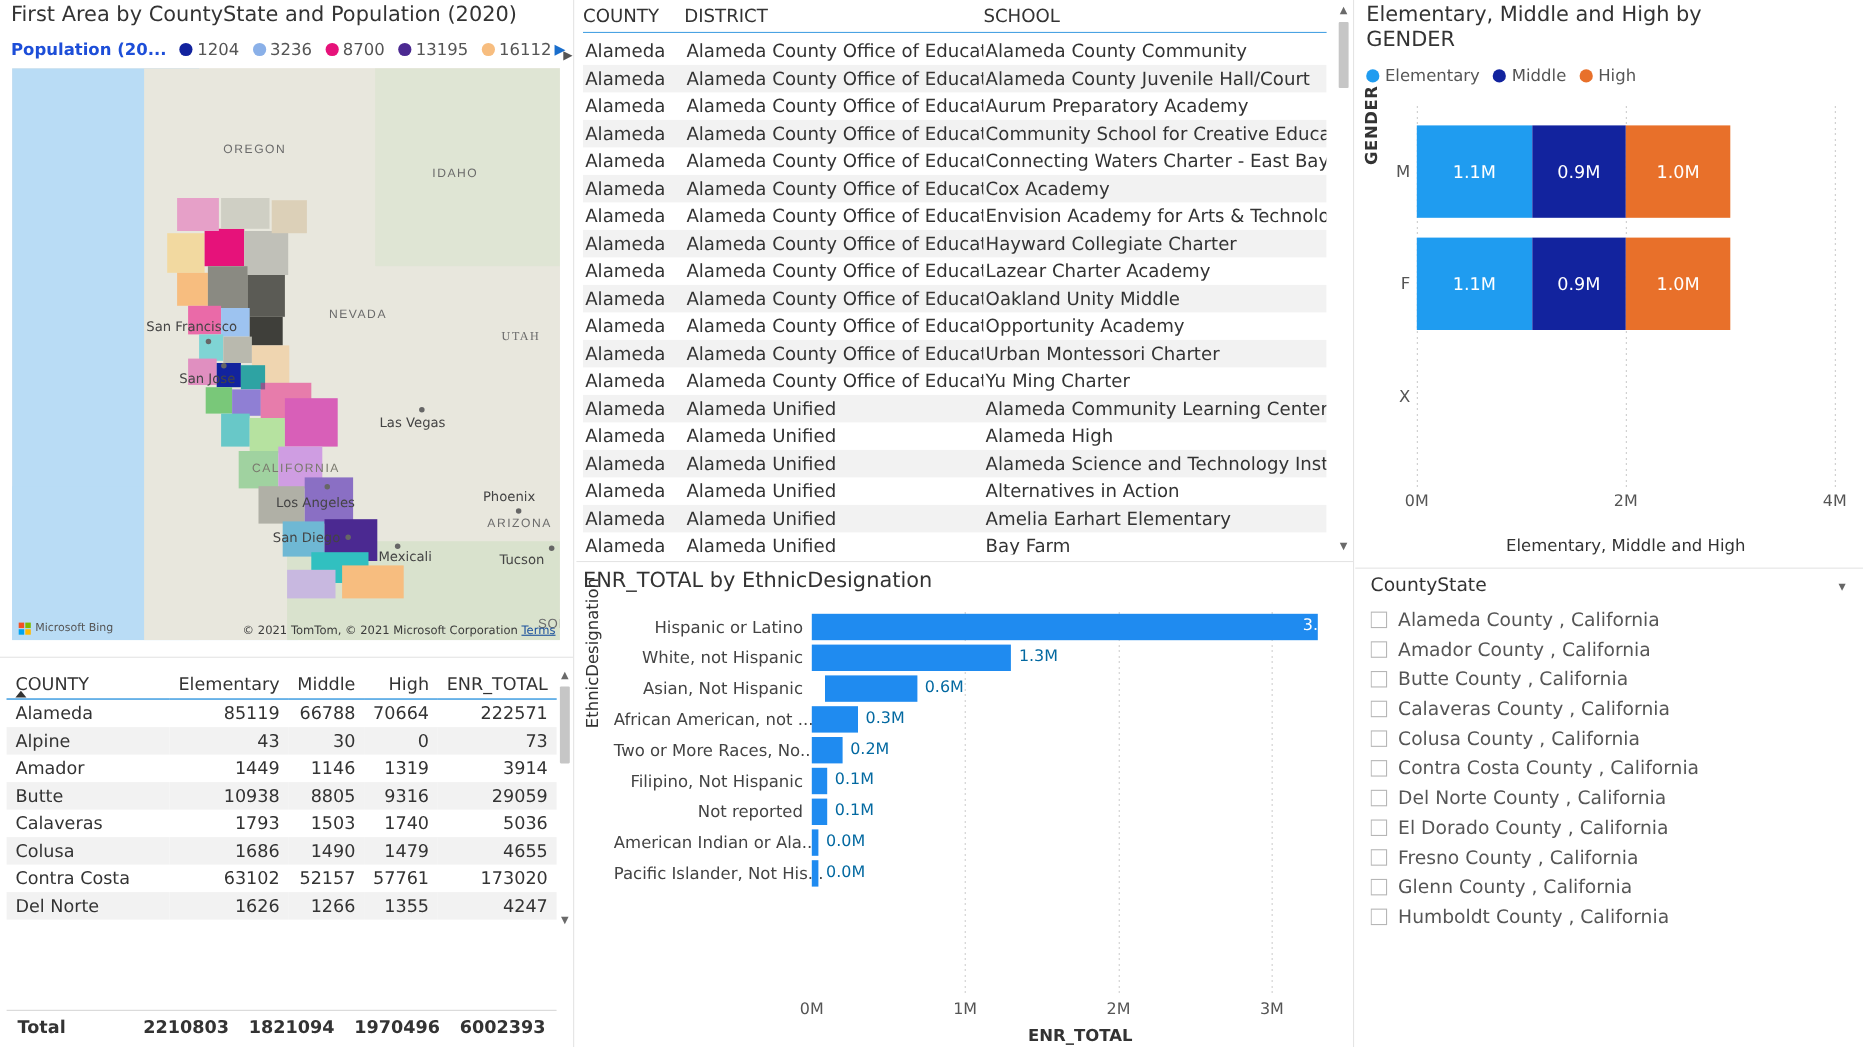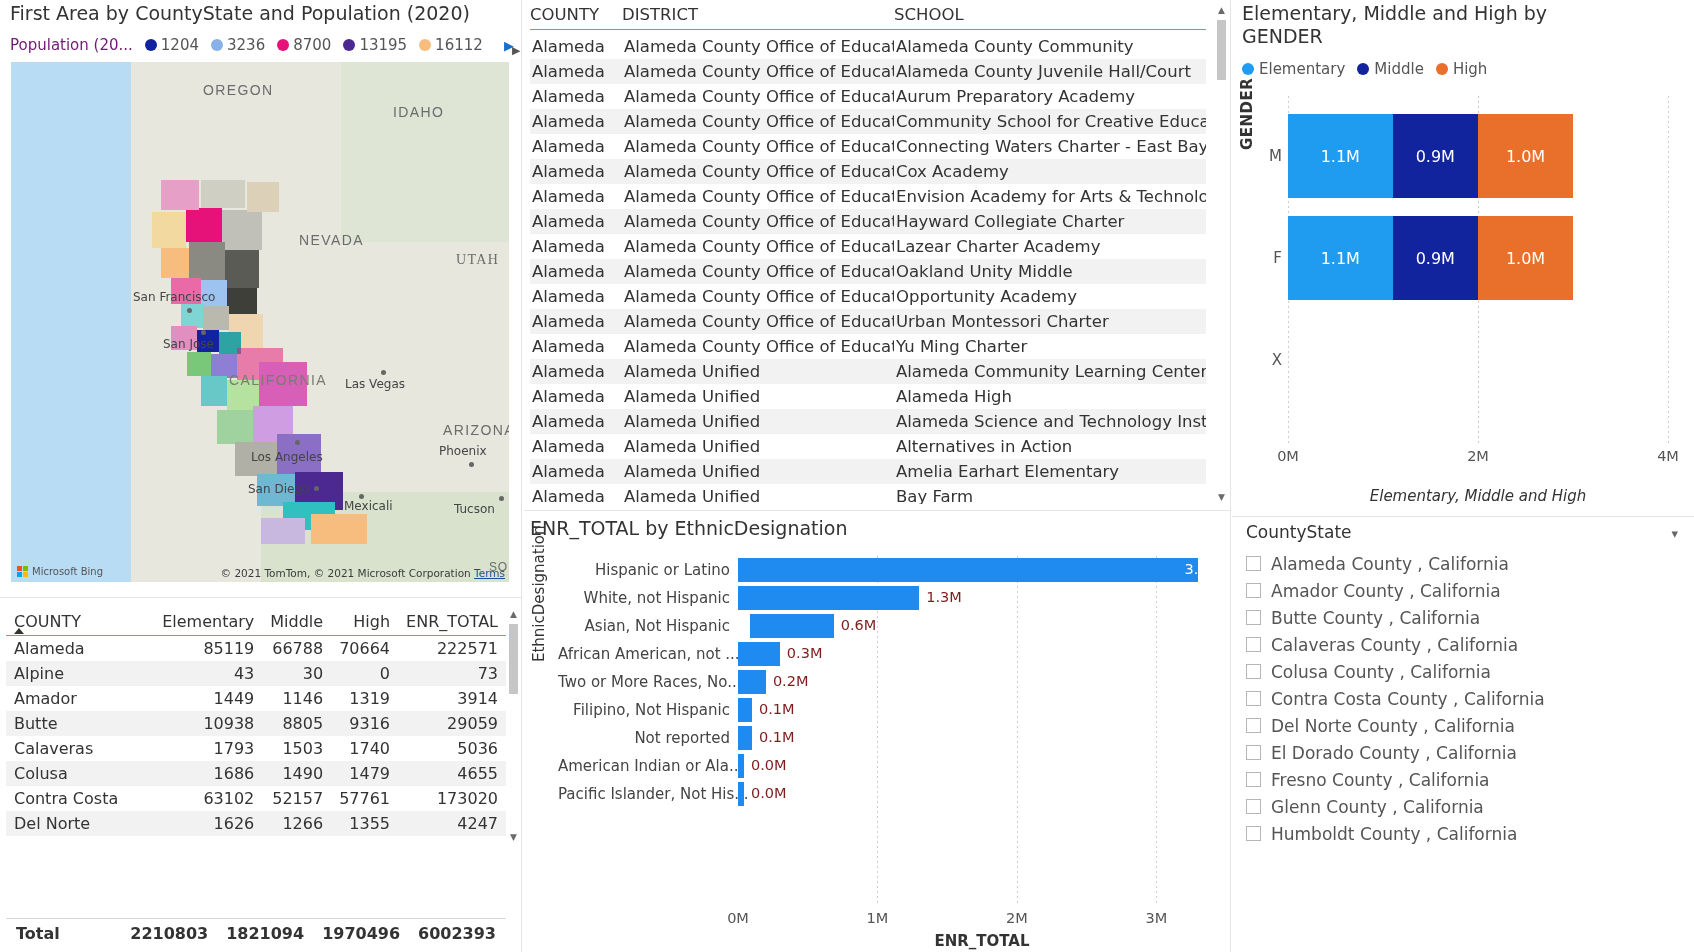--- a/index.html
+++ b/index.html
@@ -13,31 +13,31 @@
   .canvas { position:absolute; inset:0; }
 
   
   .panel { position:absolute; background:#fff; }
   .vtitle { font-size:19px; color:#333; line-height:1.15; }
 
   
   #map-visual { left:0; top:0; width:522px; height:592px; }
   #map-title { position:absolute; left:10px; top:2px; font-size:19px; color:#333; white-space:nowrap; }
   #map-legend { position:absolute; left:10px; top:36px; display:flex; align-items:center; gap:6px; font-size:15px; color:#555; white-space:nowrap; }
-  #map-legend .lg-title { font-weight:normal; color:#701a75; }
+  #map-legend .lg-title { font-weight:bold; color:#1d4ed8; }
   #map-legend .lg-item { display:flex; align-items:center; gap:4px; margin-left:6px; }
   .dot { width:12px; height:12px; border-radius:50%; display:inline-block; }
   #legend-next { position:absolute; right:4px; top:38px; width:14px; height:14px; color:#1a6ecc; font-size:13px; }
   #map-body { position:absolute; left:11px; top:62px; width:498px; height:520px; overflow:hidden; }
 
   .map-bg { position:absolute; inset:0; background:#e9e6de; }
   .map-water { position:absolute; background:#aadaff; }
   .map-land { position:absolute; background:#eceadf; }
   .mlbl { position:absolute; font-size:12px; color:#6b6b6b; letter-spacing:.8px; font-family:"Liberation Sans",sans-serif; }
-  .mlbl.big { font-size:14px; letter-spacing:1.4px; }
+  .mlbl.big { font-size:11px; letter-spacing:1.4px;margin-top:48px; }
   .mcity { position:absolute; font-size:12px; color:#444; }
   .mcitydot { position:absolute; width:5px; height:5px; background:#666; border-radius:50%; }
   .cty { position:absolute; }
   #bing-bar { position:absolute; left:0; bottom:0; width:498px; height:21px;
       background:rgba(255,255,255,0.0); display:flex; align-items:center; }
   #bing-logo { display:flex; align-items:center; gap:4px; margin-left:6px; font-size:10px; color:#555; }
   #bing-sq { width:11px; height:11px; display:grid; grid-template-columns:1fr 1fr; grid-template-rows:1fr 1fr; gap:1px; }
   #bing-sq i { display:block; }
   #map-attrib { position:absolute; right:4px; bottom:3px; font-size:10.5px; color:#3b3b3b; }
   #map-attrib a { color:#1a4f9c; }
@@ -77,21 +77,21 @@
   
   #enr-visual { left:524px; top:512px; width:706px; height:440px; }
   #enr-title { position:absolute; left:6px; top:6px; font-size:19px; color:#333; }
   #enr-ylabel { position:absolute; left:6px; top:150px; transform:rotate(-90deg); transform-origin:left top;
       font-size:15px; color:#333; white-space:nowrap; }
   #enr-plot { position:absolute; left:34px; top:44px; width:668px; height:350px; }
   .bar-row { position:absolute; left:0; width:100%; display:flex; align-items:center; }
   .bar-cat { width:180px; flex:0 0 180px; text-align:right; padding-right:8px; font-size:15px; color:#444; white-space:nowrap; }
   .bar-wrap { flex:1 1 auto; position:relative; height:24px;padding-left:48px; }
   .bar { position:absolute; left:0; top:0; height:24px; background:#1f8bf0; }
-  .bar-lbl { position:absolute; top:3px; font-size:14.5px; color:#7f1d1d; white-space:nowrap; }
+  .bar-lbl { position:absolute; top:3px; font-size:14.5px; color:#0369a1; white-space:nowrap; }
   .bar-lbl.inside { color:#fff; }
   .gridline { position:absolute; top:0; bottom:0; width:1px;
       background:repeating-linear-gradient(to bottom,#cfcfcf 0 2px, transparent 2px 5px); }
   #enr-xaxis { position:absolute; left:214px; top:398px; width:488px; height:20px; }
   .xtick { position:absolute; font-size:14.5px; color:#555; transform:translateX(-50%); }
   #enr-xlabel { position:absolute; left:214px; top:420px; width:488px; text-align:center; font-size:15px; color:#333; font-weight:bold; }
 
   
   #gender-visual { left:1232px; top:0; width:462px; height:515px; }
   #g-title { position:absolute; left:10px; top:2px; width:320px; font-size:19px; color:#333; line-height:1.2; }
@@ -100,21 +100,21 @@
   #g-plot { position:absolute; left:10px; top:96px; width:436px; height:370px; }
   #g-axis-label { position:absolute; left:6px; top:150px; transform:rotate(-90deg); transform-origin:left top;
       font-size:15px; color:#333; font-weight:bold; letter-spacing:.5px; }
   .g-cat { position:absolute; right:0; font-size:15px; color:#555; }
   .g-bar-group { position:absolute; display:flex; height:84px; }
   .g-seg { position:relative; display:flex; align-items:center; justify-content:center;
       color:#fff; font-size:16px; }
   .g-grid { position:absolute; top:0; width:1px;
       background:repeating-linear-gradient(to bottom,#cccccc 0 2px, transparent 2px 5px); }
   #g-xaxis { position:absolute; left:0; top:0; width:100%; height:18px; }
-  #g-xlabel { position:absolute; left:46px; top:487px; width:400px; text-align:center; font-size:15px; color:#333;font-style:italic; }
+  #g-xlabel { position:absolute; left:46px; top:487px; width:400px; text-align:center; font-size:15px; color:#333; }
 
   
   #slicer-visual { left:1232px; top:518px; width:462px; height:434px; }
   #slicer-head { position:absolute; left:14px; top:4px; font-size:17px; color:#333; }
   #slicer-chevron { position:absolute; right:16px; top:8px; color:#666; font-size:13px; }
   #slicer-list { position:absolute; left:14px; top:32px; width:430px; height:400px; overflow:hidden; }
   .sl-item { display:flex; align-items:center; gap:10px; height:27px; font-size:17px; color:#555; }
   .sl-box { width:15px; height:15px; border:1px solid #b6b6b6; background:#fff; flex:0 0 15px; }
 
   .divider-v { position:absolute; width:1px; background:#e4e4e4; }

